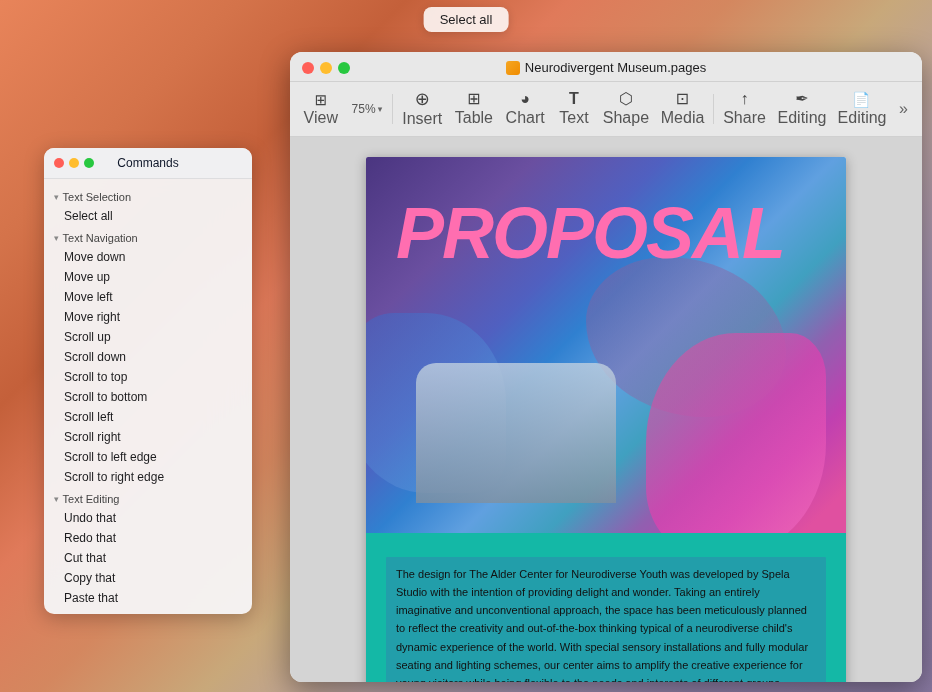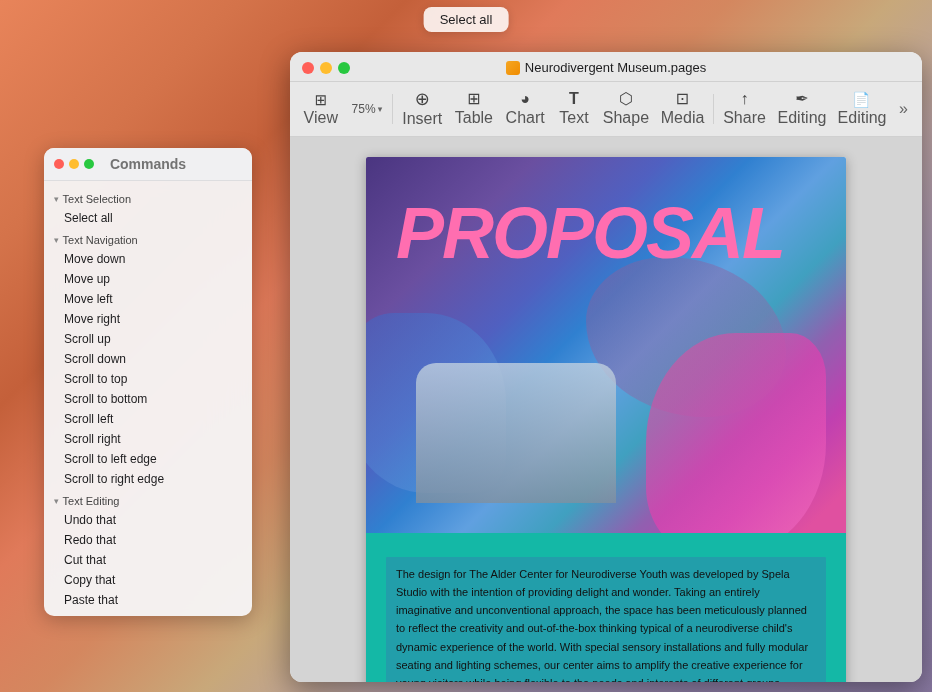--- a/index.html
+++ b/index.html
@@ -65,23 +65,23 @@
     .traffic-light {
       width: 10px;
       height: 10px;
       border-radius: 50%;
     }
     .traffic-close { background: #ff5f57; }
     .traffic-min { background: #ffbd2e; }
     .traffic-max { background: #28c840; }
 
     .commands-title {
-      font-size: 14px;
-      color: #737373;
-      font-weight: 700;
+      font-size: 12px;
+      color: #0f172a;
+      font-weight: 400;
     }
 
     .commands-body {
       padding: 6px 0;
       overflow-y: auto;
     }
 
     .section-header {
       display: flex;
       align-items: center;

